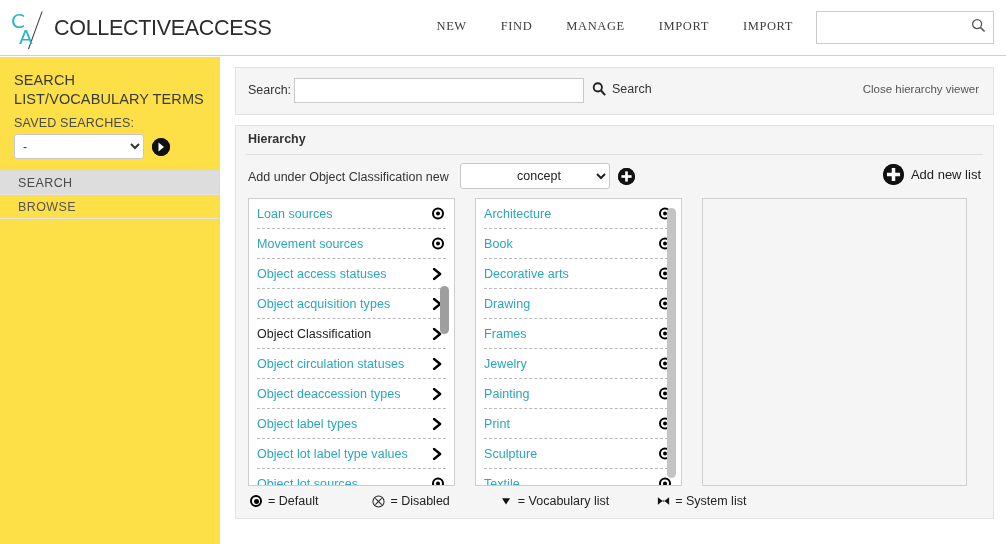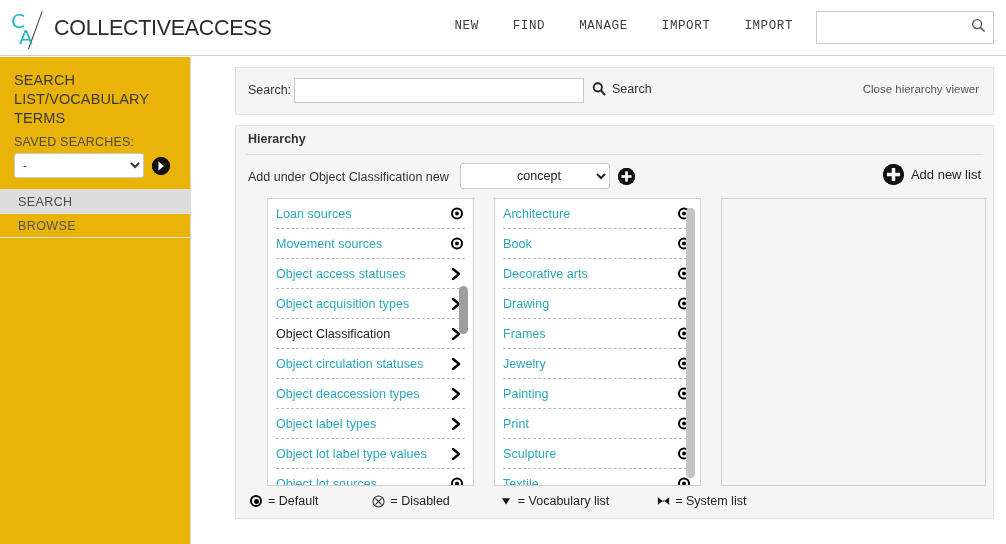--- a/index.html
+++ b/index.html
@@ -54,21 +54,21 @@
   }
 
   #main-nav {
     position: absolute; right: 196px; top: 19px;
     display: flex; gap: 0px; align-items: center;
   }
   #main-nav a {
     font-size: 12.5px; color: #3d3d3d;
     letter-spacing: 0.6px; text-decoration: none;
     padding: 0 17px;
-    font-family: Liberation Mono, monospace;
+    font-family: Liberation Serif, serif;
   }
   #header-search-wrap {
     position: absolute; right: 12px; top: 11px;
     width: 178px; height: 33px;
     border: 1px solid #cccccc; background: #fff;
   }
   #header-search-input {
     position: absolute; left: 0; top: 0;
     width: 150px; height: 31px;
     border: 0; outline: none; padding: 0 8px;
@@ -76,22 +76,22 @@
     font-family: "Liberation Sans", sans-serif;
   }
   #header-search-icon {
     position: absolute; right: 7px; top: 6px;
     color: #5a5a5a;
   }
 
   
   #sidebar {
     position: absolute; left: 0; top: 57px;
-    width: 191px; height: 487px;
-    background: #eab308;
+    width: 220px; height: 487px;
+    background: #fde047;
     border-right: 1px solid #d6d6d6;
   }
   #sidebar-title {
     padding: 14px 14px 0 14px;
     font-size: 14.5px; color: #3a3a3a;
     line-height: 19px; letter-spacing: 0.1px;
     font-family: "Liberation Sans", sans-serif;
   }
   #saved-searches-label {
     padding: 7px 14px 0 14px;
@@ -227,21 +227,21 @@
     height: 288px;
     display: flex;
   }
   .hier-col {
     position: relative;
     background: #ffffff;
     border: 1px solid #cfcfcf;
     overflow: hidden;
     flex: 0 0 auto;
   }
-  .hier-col.col1 { width: 207px; margin-left: 19px; }
+  .hier-col.col1 { width: 207px; }
   .hier-col.col2 { width: 207px; margin-left: 20px; }
   .hier-col.col3 {
     width: 265px; margin-left: 20px;
     background: #f5f5f5;
   }
   .hier-list { padding: 0 8px; }
   .hier-item {
     position: relative;
     height: 30px;
     display: flex; align-items: center;

